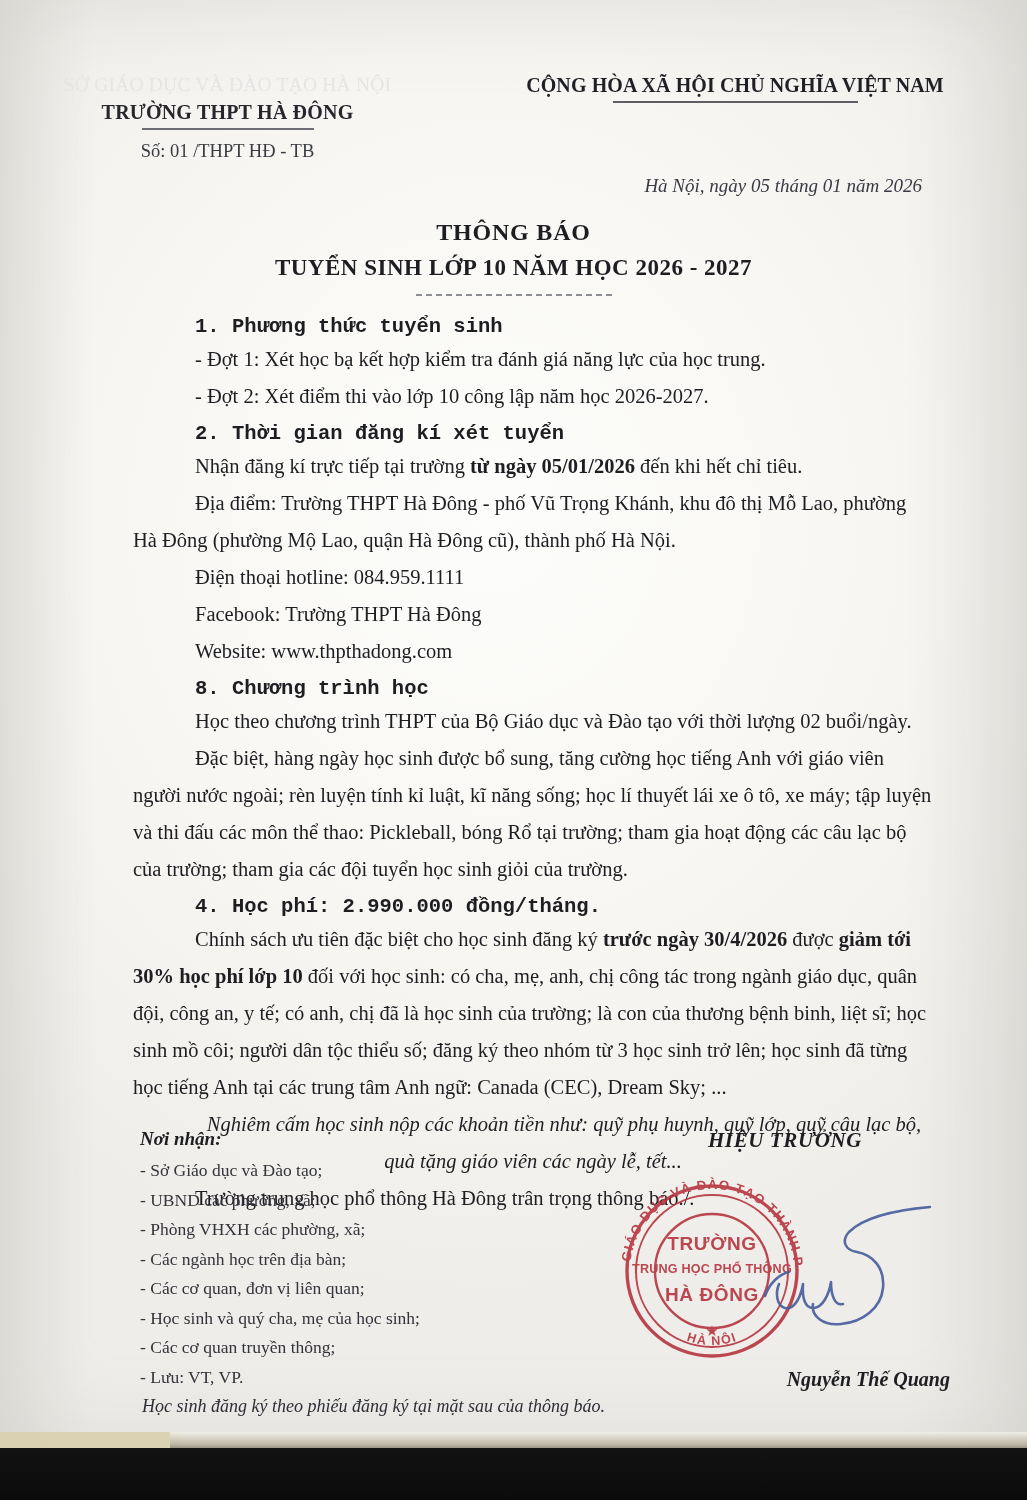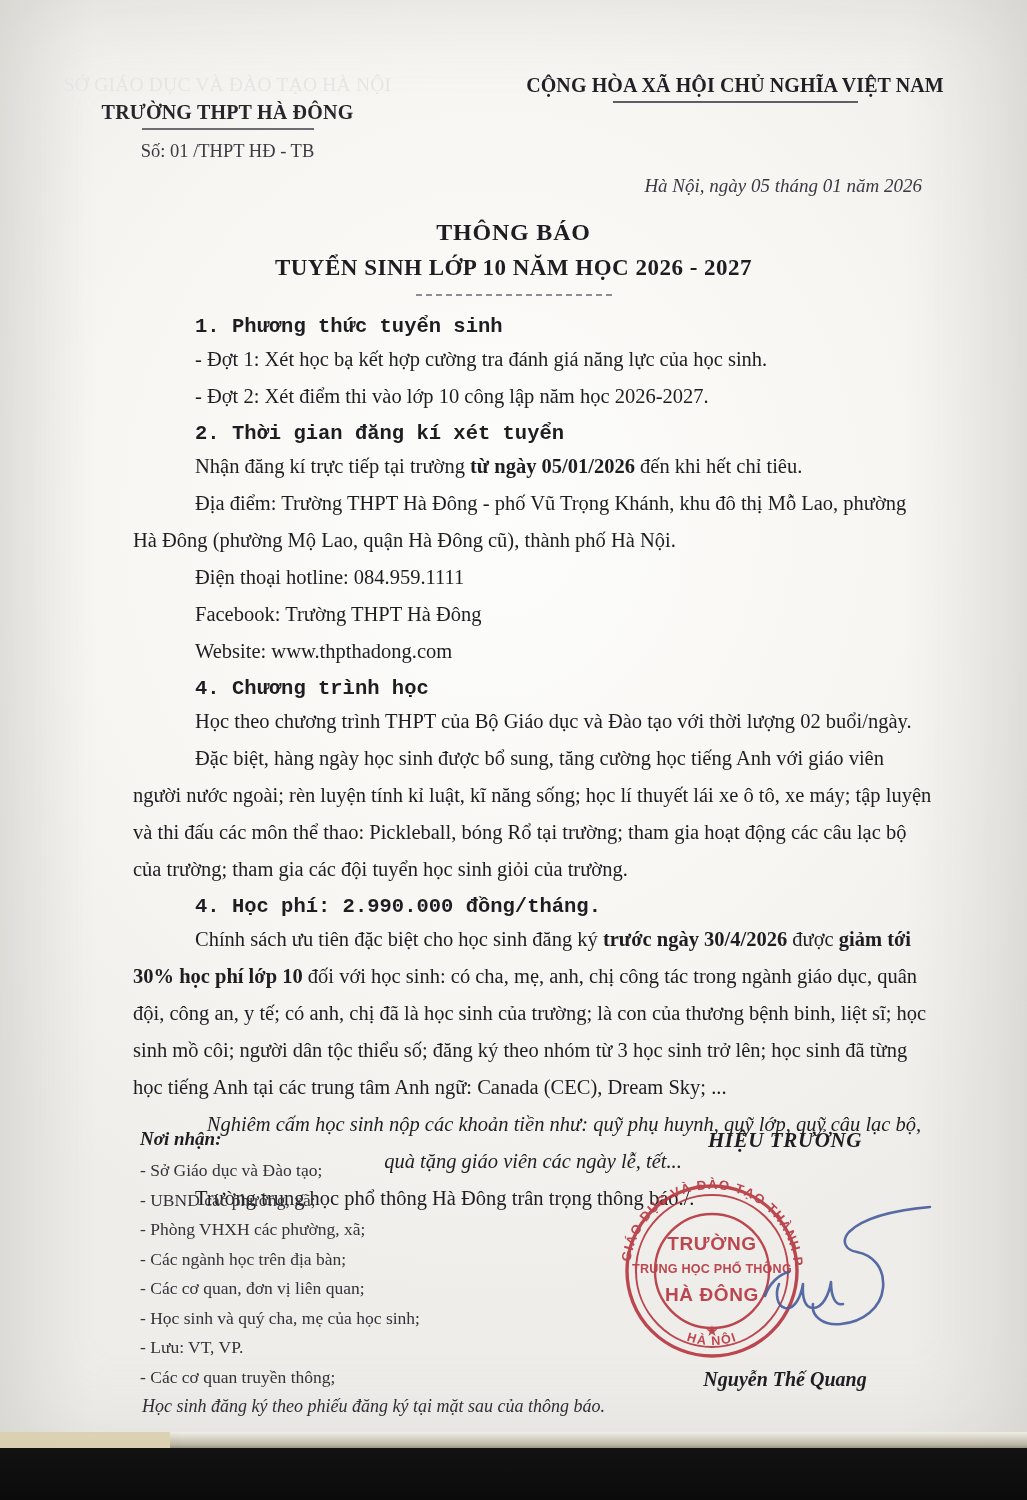--- a/index.html
+++ b/index.html
@@ -63,21 +63,21 @@
   .ital{font-style:italic;text-align:center;}
   b{font-weight:bold;}
 
   
   .footer{position:absolute;top:1128px;left:0;width:1027px;}
   .recv{position:absolute;left:140px;top:0;width:420px;}
   .recv-h{font-size:19px;font-weight:bold;font-style:italic;margin-bottom:6px;}
   .recv-i{font-size:17.5px;line-height:29.5px;color:#33333b;}
   .sign{position:absolute;left:620px;top:0;width:330px;text-align:center;font-style:italic;}
   .sign-h{font-size:21px;font-weight:bold;letter-spacing:.6px;}
-  .sign-n{font-size:20px;font-weight:bold;position:absolute;left:0;top:240px;width:330px;text-align:center;}
+  .sign-n{font-size:20px;font-weight:bold;position:absolute;left:0;top:240px;width:330px;text-align:right;}
   .stampbox{position:absolute;left:607px;top:1168px;width:210px;height:200px;}
   .sigbox{position:absolute;left:745px;top:1180px;width:190px;height:160px;}
   .note{position:absolute;left:142px;top:1396px;font-size:18px;font-style:italic;color:#2e2e36;}
 </style>
 </head>
 <body>
 
 <div id="sheet"></div>
 <div id="desk-wood-l"></div>
 <div id="desk-edge"></div>
@@ -101,52 +101,52 @@
 
   <div class="title-wrap">
     <div class="t1">THÔNG BÁO</div>
     <div class="t2">TUYỂN SINH LỚP 10 NĂM HỌC 2026 - 2027</div>
     <div class="dashline"></div>
   </div>
 
   <div class="body">
 
     <div class="sec">1. Phương thức tuyển sinh</div>
-    <p class="p dash">- Đợt 1: Xét học bạ kết hợp cường tra đánh giá năng lực của học sinh.</p>
+    <p class="p dash">- Đợt 1: Xét học bạ kết hợp kiểm tra đánh giá năng lực của học trung.</p>
     <p class="p dash">- Đợt 2: Xét điểm thi vào lớp 10 công lập năm học 2026-2027.</p>
 
     <div class="sec">2. Thời gian đăng kí xét tuyển</div>
     <p class="p ind"><span>Nhận đăng kí trực tiếp tại trường </span><b>từ ngày 05/01/2026</b><span> đến khi hết chỉ tiêu.</span></p>
     <p class="p ind">Địa điểm: Trường THPT Hà Đông - phố Vũ Trọng Khánh, khu đô thị Mỗ Lao, phường Hà Đông (phường Mộ Lao, quận Hà Đông cũ), thành phố Hà Nội.</p>
     <p class="p ind">Điện thoại hotline: 084.959.1111</p>
     <p class="p ind">Facebook: Trường THPT Hà Đông</p>
     <p class="p ind">Website: www.thpthadong.com</p>
 
-    <div class="sec">4. Chương trình học</div>
+    <div class="sec">8. Chương trình học</div>
     <p class="p ind">Học theo chương trình THPT của Bộ Giáo dục và Đào tạo với thời lượng 02 buổi/ngày.</p>
     <p class="p ind">Đặc biệt, hàng ngày học sinh được bổ sung, tăng cường học tiếng Anh với giáo viên người nước ngoài; rèn luyện tính kỉ luật, kĩ năng sống; học lí thuyết lái xe ô tô, xe máy; tập luyện và thi đấu các môn thể thao: Pickleball, bóng Rổ tại trường; tham gia hoạt động các câu lạc bộ của trường; tham gia các đội tuyển học sinh giỏi của trường.</p>
 
     <div class="sec">4. Học phí: 2.990.000 đồng/tháng.</div>
     <p class="p ind"><span>Chính sách ưu tiên đặc biệt cho học sinh đăng ký </span><b>trước ngày 30/4/2026</b><span> được </span><b>giảm tới 30% học phí lớp 10</b><span> đối với học sinh: có cha, mẹ, anh, chị công tác trong ngành giáo dục, quân đội, công an, y tế; có anh, chị đã là học sinh của trường; là con của thương bệnh binh, liệt sĩ; học sinh mồ côi; người dân tộc thiểu số; đăng ký theo nhóm từ 3 học sinh trở lên; học sinh đã từng học tiếng Anh tại các trung tâm Anh ngữ: Canada (CEC), Dream Sky; ...</span></p>
 
     <p class="p ind ital">Nghiêm cấm học sinh nộp các khoản tiền như: quỹ phụ huynh, quỹ lớp, quỹ câu lạc bộ, quà tặng giáo viên các ngày lễ, tết...</p>
     <p class="p ind">Trường trung học phổ thông Hà Đông trân trọng thông báo./.</p>
   </div>
 
   <div class="footer">
     <div class="recv">
       <div class="recv-h">Nơi nhận:</div>
       <div class="recv-i">- Sở Giáo dục và Đào tạo;</div>
       <div class="recv-i">- UBND các phường, xã;</div>
       <div class="recv-i">- Phòng VHXH các phường, xã;</div>
       <div class="recv-i">- Các ngành học trên địa bàn;</div>
       <div class="recv-i">- Các cơ quan, đơn vị liên quan;</div>
       <div class="recv-i">- Học sinh và quý cha, mẹ của học sinh;</div>
+      <div class="recv-i">- Các cơ quan truyền thông;</div>
       <div class="recv-i">- Lưu: VT, VP.</div>
-      <div class="recv-i">- Các cơ quan truyền thông;</div>
     </div>
 
     <div class="sign">
       <div class="sign-h">HIỆU TRƯỞNG</div>
       <div class="sign-n">Nguyễn Thế Quang</div>
     </div>
   </div>
 
   <div class="stampbox">
     <svg width="210" height="200" viewBox="0 0 210 200">

